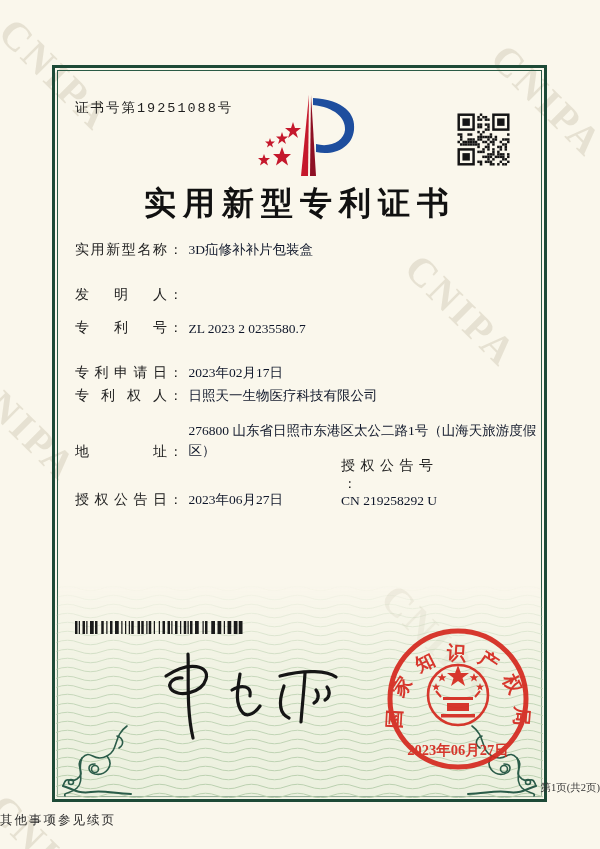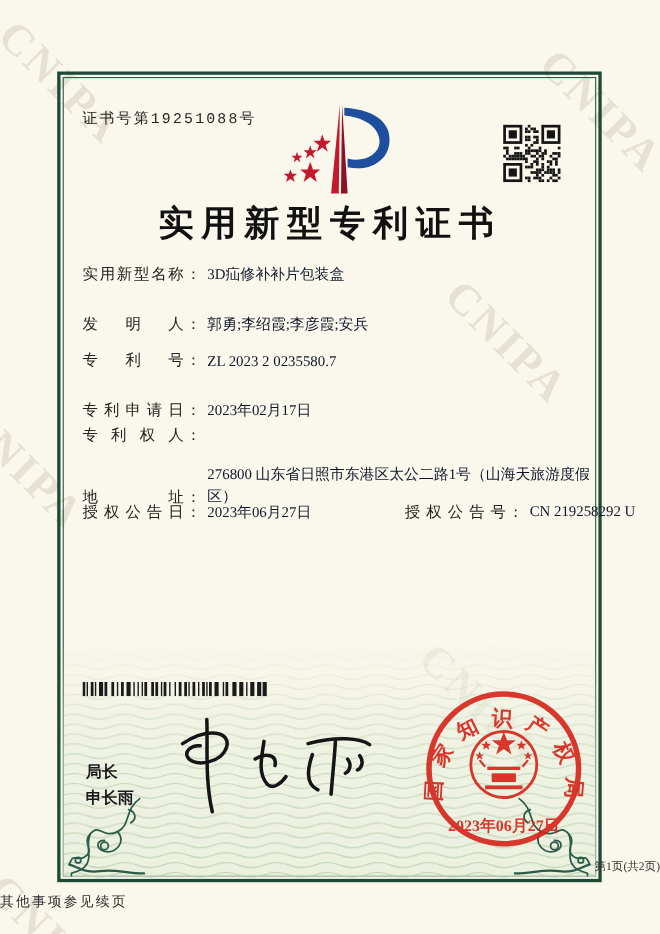--- a/index.html
+++ b/index.html
@@ -257,48 +257,48 @@
   <div class="title">实用新型专利证书</div>
 
   <div class="field" style="top:241px;">
     <span class="flabel">实用新型名称</span>
     <span class="colon">：</span>
     <span class="fvalue">3D疝修补补片包装盒</span>
   </div>
   <div class="field" style="top:286px;">
     <span class="flabel">发明人</span>
     <span class="colon">：</span>
-    <span class="fvalue">郭勇;李绍霞;李彦霞;安兵</span>
   </div>
   <div class="field" style="top:319px;">
     <span class="flabel">专利号</span>
     <span class="colon">：</span>
     <span class="fvalue">ZL 2023 2 0235580.7</span>
   </div>
   <div class="field" style="top:364px;">
     <span class="flabel">专利申请日</span>
     <span class="colon">：</span>
     <span class="fvalue">2023年02月17日</span>
   </div>
   <div class="field" style="top:387px;">
     <span class="flabel">专利权人</span>
     <span class="colon">：</span>
+    <span class="fvalue">日照天一生物医疗科技有限公司</span>
   </div>
   <div class="field" style="top:421px;">
     <span class="flabel">地址</span>
     <span class="colon">：</span>
     <span class="fvalue wrap">276800 山东省日照市东港区太公二路1号（山海天旅游度假区）</span>
   </div>
   <div class="field" style="top:457px;">
     <span class="grant-pair">
       <span class="flabel">授权公告日</span>
       <span class="colon">：</span>
       <span class="fvalue">2023年06月27日</span>
     </span>
-    <span class="grant-pair" style="margin-left:85px;">
+    <span class="grant-pair" style="margin-left:58px;flex-direction:column;">
       <span class="flabel">授权公告号</span>
       <span class="colon">：</span>
       <span class="fvalue">CN 219258292 U</span>
     </span>
   </div>
 
 
   <div class="barcode" id="barcode"><svg width="168" height="13" viewBox="0 0 168 13">
         <rect x="0.00" y="0" width="2.50" height="13" fill="#1a1a1a"></rect>
         <rect x="3.75" y="0" width="1.25" height="13" fill="#1a1a1a"></rect>
@@ -332,24 +332,20 @@
         <rect x="127.50" y="0" width="1.25" height="13" fill="#1a1a1a"></rect>
         <rect x="130.00" y="0" width="2.50" height="13" fill="#1a1a1a"></rect>
         <rect x="136.25" y="0" width="3.75" height="13" fill="#1a1a1a"></rect>
         <rect x="142.50" y="0" width="3.75" height="13" fill="#1a1a1a"></rect>
         <rect x="148.75" y="0" width="1.25" height="13" fill="#1a1a1a"></rect>
         <rect x="152.50" y="0" width="3.75" height="13" fill="#1a1a1a"></rect>
         <rect x="158.75" y="0" width="3.75" height="13" fill="#1a1a1a"></rect>
         <rect x="163.75" y="0" width="3.75" height="13" fill="#1a1a1a"></rect>
       </svg></div>
 
-  <div class="official">
-    <div>局长</div>
-    <div>申长雨</div>
-  </div>
 
   <svg class="signature" width="205" height="96" viewBox="0 0 205 96">
     <g fill="none" stroke="#151515" stroke-width="3.2" stroke-linecap="round" stroke-linejoin="round">
       <path d="M40,8 C41,30 38,62 45,92"></path>
       <path d="M18,30 C42,14 62,20 58,33 C54,47 30,52 23,43 C19,37 26,31 34,32"></path>
       <path d="M92,28 C89,46 87,58 95,67 C100,72 108,66 112,60"></path>
       <path d="M84,44 C94,38 104,40 102,50"></path>
       <path d="M132,30 C158,23 180,25 188,31"></path>
       <path d="M157,27 C156,44 154,62 153,76"></path>
       <path d="M136,40 C130,57 132,68 141,72"></path>

